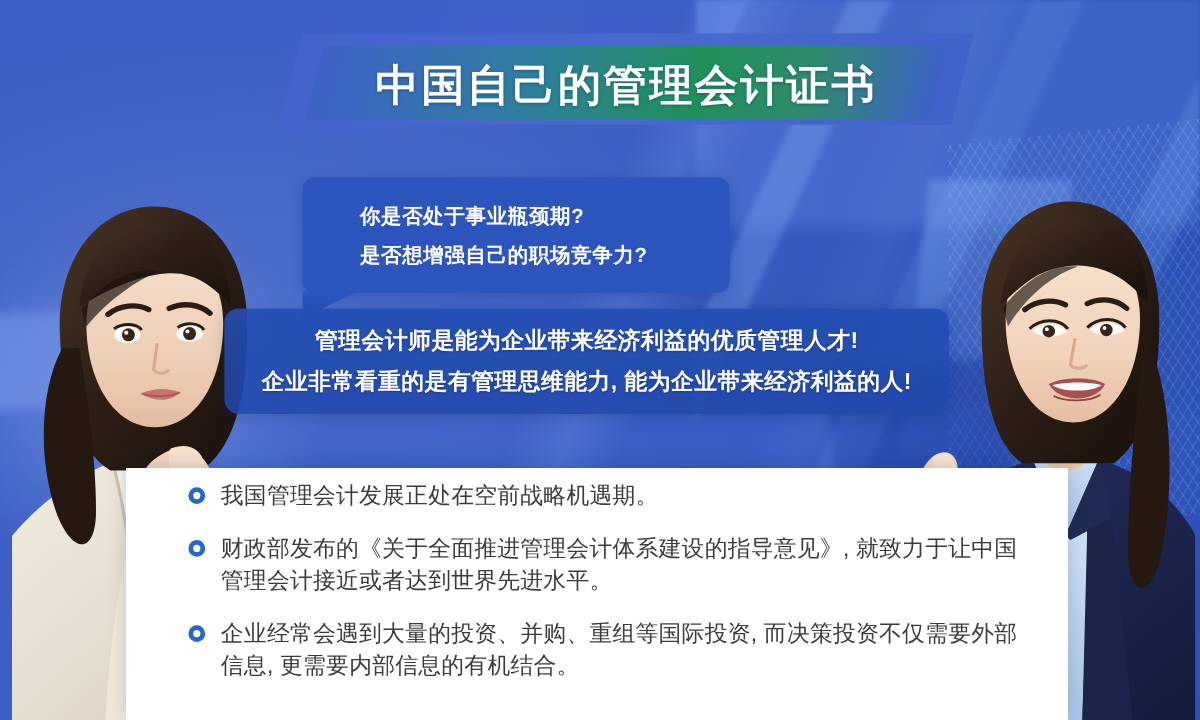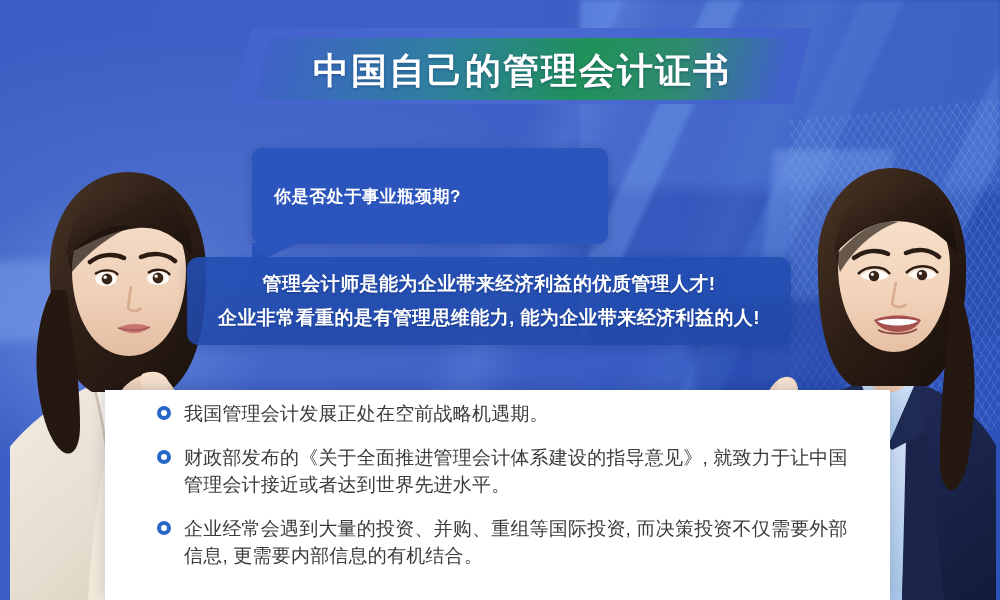--- a/index.html
+++ b/index.html
@@ -145,21 +145,21 @@
     border-right: 46px solid transparent;
   }
   .bubble1-text {
     position: absolute;
     left: 252px; top: 148px;
     width: 356px; height: 96px;
     display: flex;
     flex-direction: column;
     justify-content: center;
     gap: 9px;
-    padding-left: 22px;
+    padding-left: 48px;
     box-sizing: border-box;
   }
   .bubble1-text .line {
     color: #ffffff;
     font-size: 17px;
     font-weight: bold;
     letter-spacing: 0.6px;
     white-space: nowrap;
   }
 
@@ -378,20 +378,21 @@
   </div>
 
   <div class="title-outer"></div>
   <div class="title-inner"></div>
   <div class="title-text">中国自己的管理会计证书</div>
 
   <div class="bubble1"></div>
   <div class="bubble1-tail"></div>
   <div class="bubble1-text">
     <div class="line">你是否处于事业瓶颈期?</div>
+    <div class="line">是否想增强自己的职场竞争力?</div>
   </div>
 
   <div class="bubble2"></div>
   <div class="bubble2-text">
     <div class="line">管理会计师是能为企业带来经济利益的优质管理人才!</div>
     <div class="line">企业非常看重的是有管理思维能力, 能为企业带来经济利益的人!</div>
   </div>
 
   <div class="card">
     <div class="card-inner">

